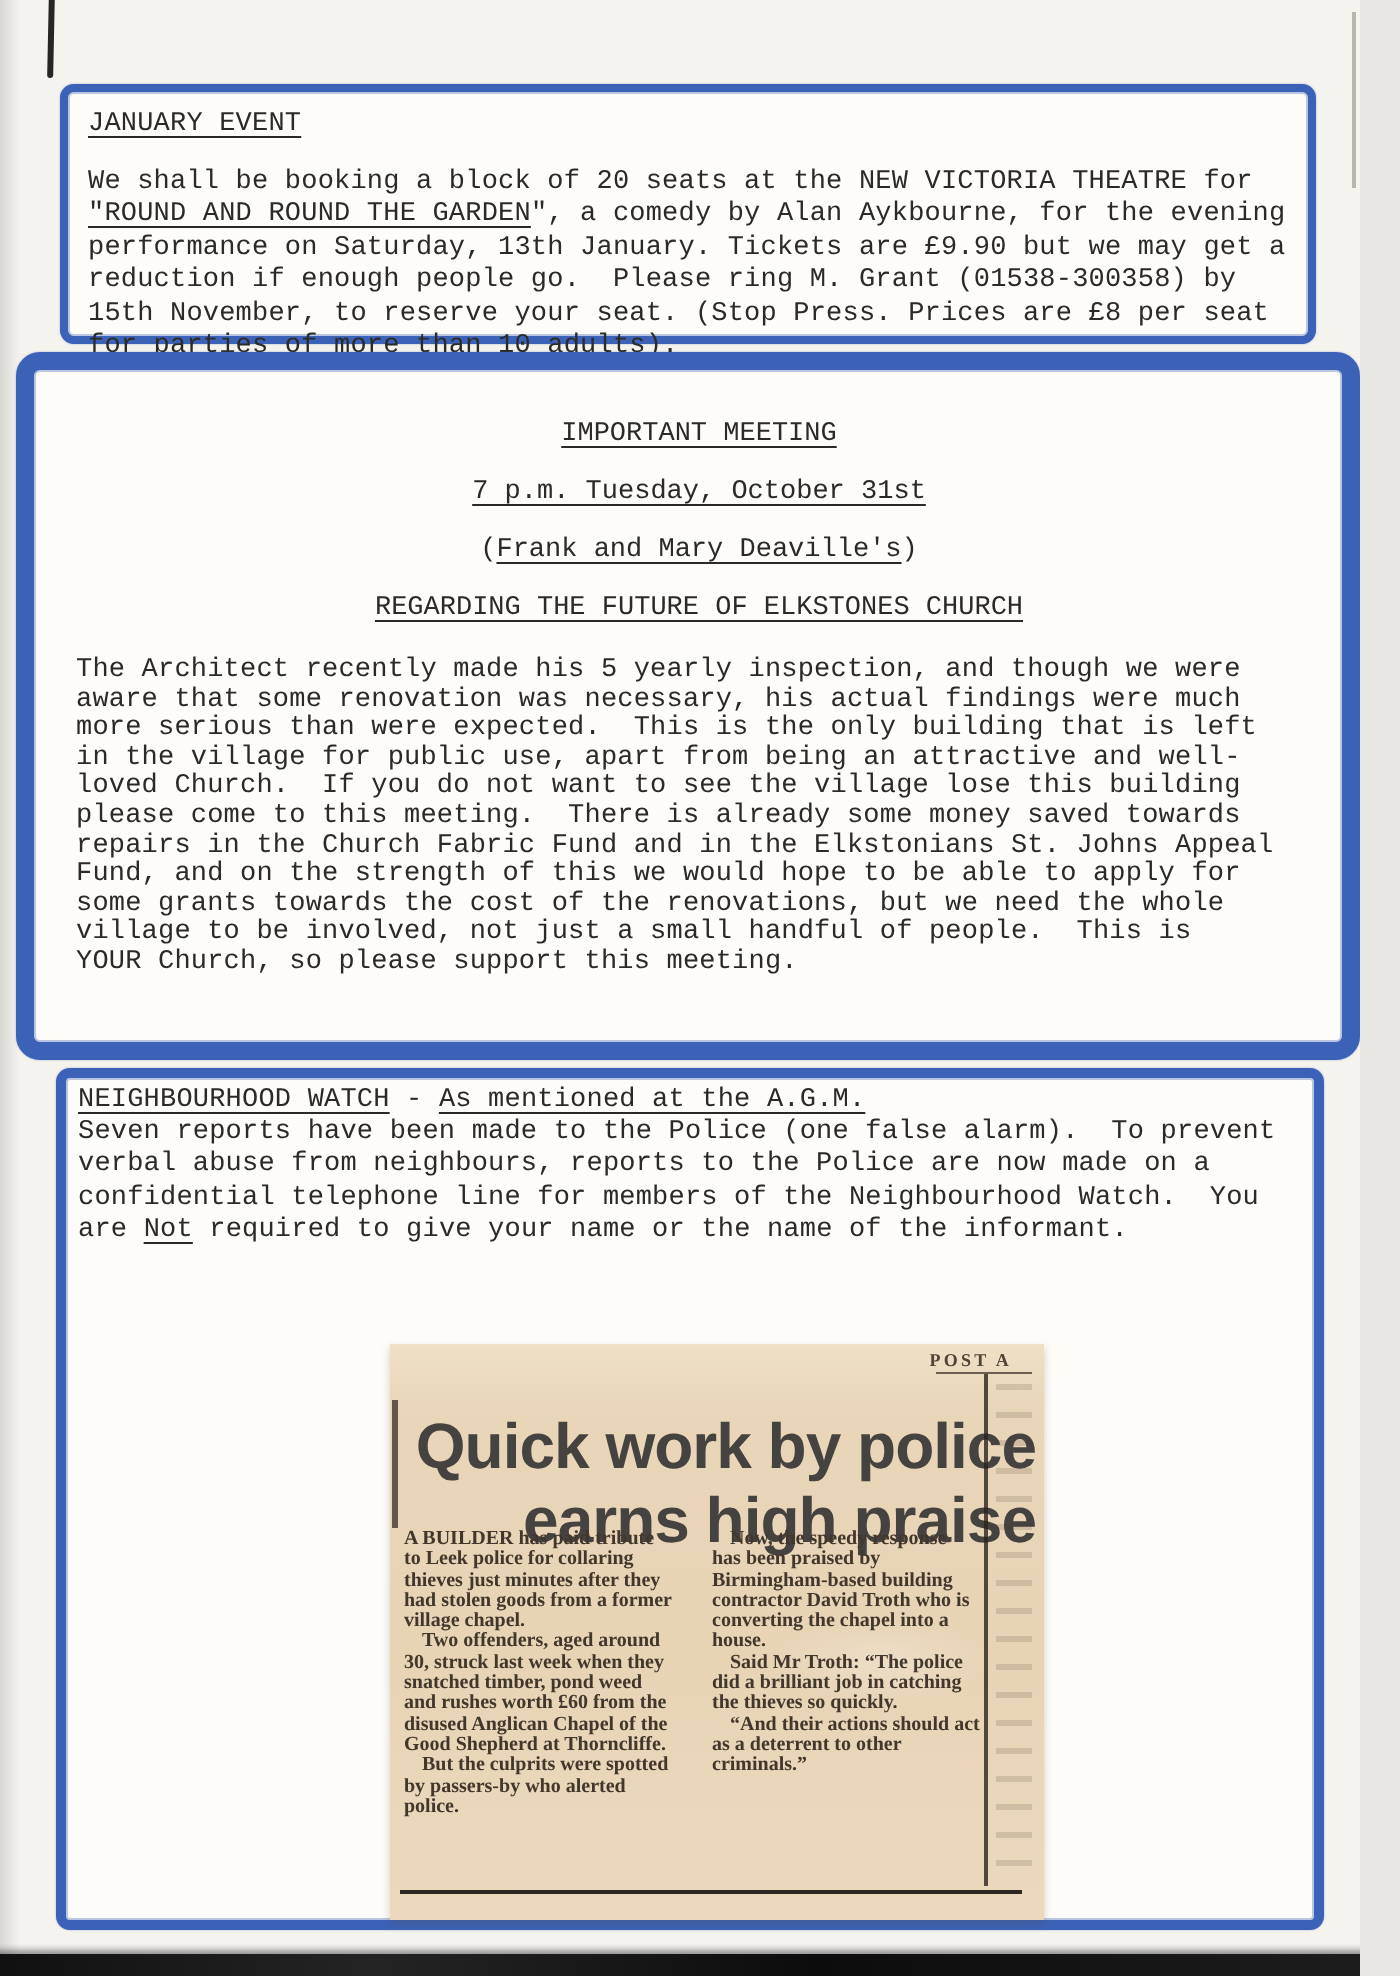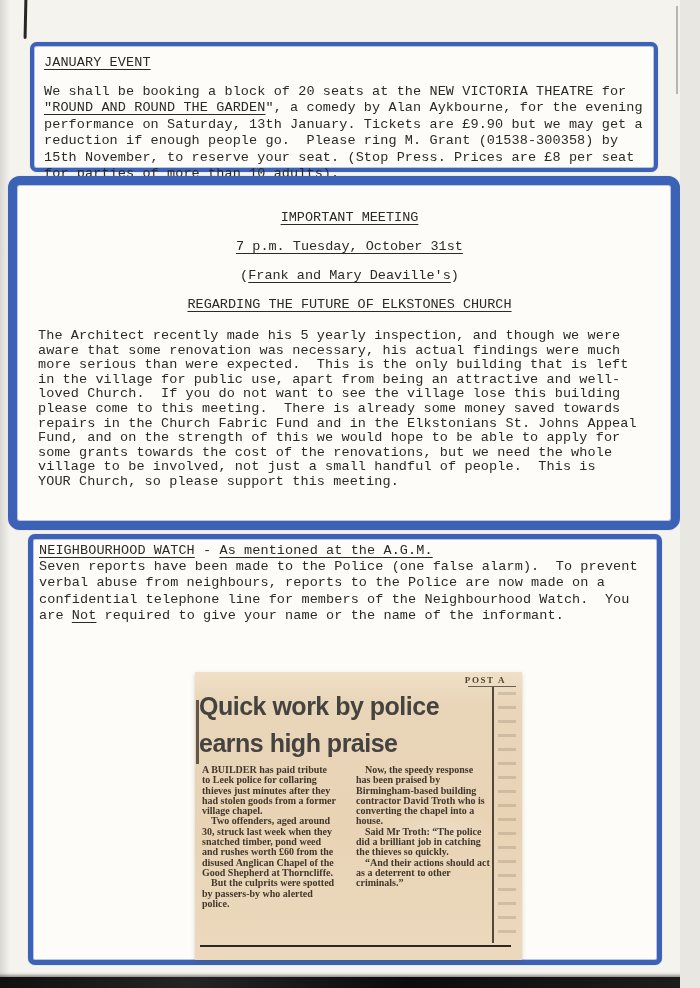--- a/index.html
+++ b/index.html
@@ -47,23 +47,23 @@
       radial-gradient(ellipse 80px 30px at 75% 55%,rgba(255,255,255,.25),rgba(255,255,255,0) 70%),
       linear-gradient(180deg,#efe0c6 0%,var(--clipping-bg,#e9d5b8) 12%,#e8d3b5 55%,#ecd9bd 100%);
     box-shadow:0 2px 4px rgba(80,70,50,.25);
     font-family:"Liberation Serif","DejaVu Serif",serif;
     color:var(--newsprint-ink,#41372c);}
   #clipping .torn-edge{position:absolute;left:1px;top:28px;width:3px;height:64px;
     background:#332d26;opacity:.75;}
   .masthead{position:absolute;top:3px;right:16px;font-size:9px;font-weight:bold;
     letter-spacing:1.6px;color:#4e4538;}
   .masthead-rule{position:absolute;top:14px;right:6px;width:48px;height:1px;background:#6a5f50;}
-  .np-headline{margin:16px 4px 0 4px;text-align:left;
+  .np-headline{margin:33px 4px 0 4px;text-align:right;
     font-family:"Liberation Sans","DejaVu Sans",sans-serif;
-    font-weight:bold;font-size:25px;line-height:37px;letter-spacing:-.5px;
+    font-weight:bold;font-size:32px;line-height:37px;letter-spacing:-.5px;
     color:var(--headline-ink,#454340);}
   .np-cols{position:absolute;left:7px;top:93px;width:288px;display:flex;gap:20px;}
   .np-col{flex:1;font-size:10px;line-height:10.3px;font-weight:bold;text-align:left;}
   .np-col p{margin:0;text-indent:9px;}
   .np-col.first-plain p:first-child{text-indent:0;}
   .np-divider{position:absolute;left:297px;top:15px;height:256px;width:2px;
     background:rgba(42,35,27,.8);}
   .np-bottomline{position:absolute;left:5px;right:11px;bottom:13px;height:2px;
     background:#2e2822;}
   .np-ghost{position:absolute;left:303px;top:20px;width:18px;height:250px;

